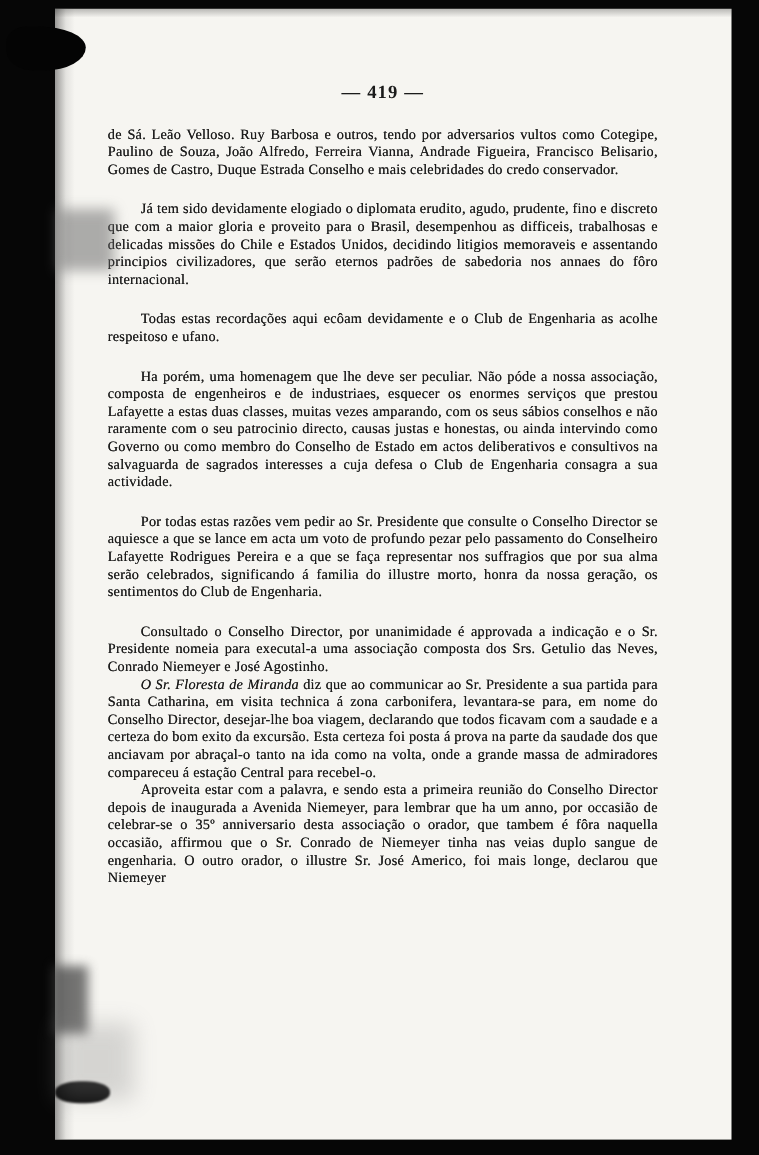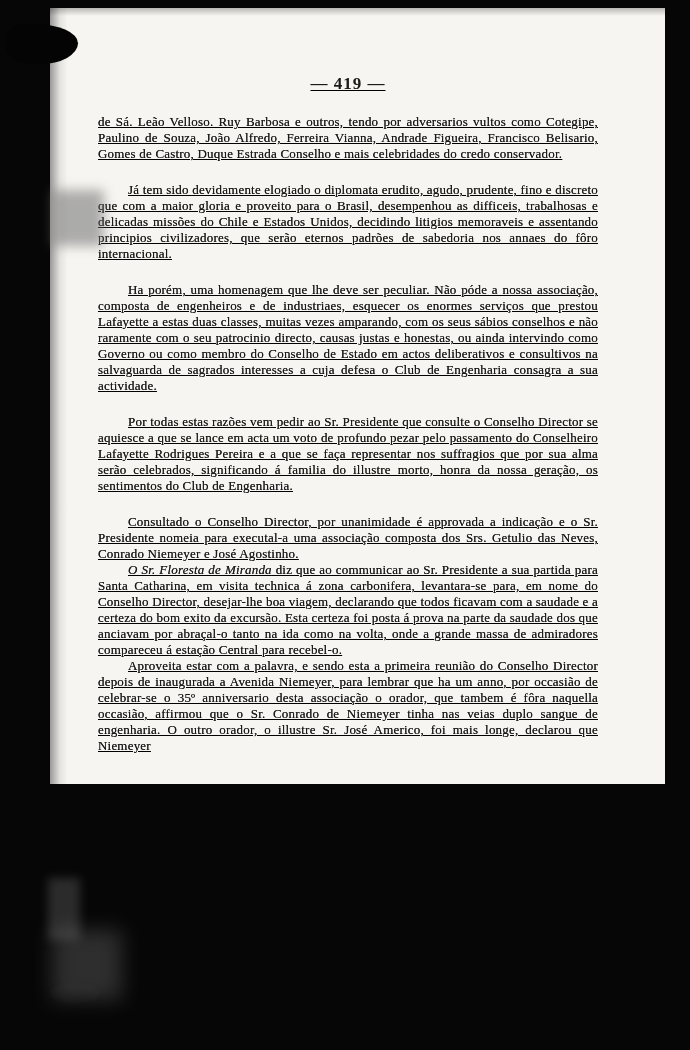--- a/index.html
+++ b/index.html
@@ -14,25 +14,24 @@
     position: relative;
     width: 690px;
     height: 1050px;
     background: #060606;
   }
   .page {
     position: absolute;
     left: 50px;
     top: 8px;
     width: 615px;
-    height: 776px;
+    height: 1028px;
     background: var(--paper, #f6f5f1);
     box-sizing: border-box;
     padding: 0 67px 0 48px;
-    text-decoration: underline;
   }
   
   .page::before {
     content: "";
     position: absolute;
     left: 0; top: 0; bottom: 0;
     width: 18px;
     background: linear-gradient(to right, rgba(40,40,40,0.45), rgba(120,120,120,0.15) 55%, transparent);
     pointer-events: none;
   }
@@ -96,20 +95,21 @@
 </style>
 </head>
 <body style="background: rgb(6, 6, 6);">
 
 <div class="scan">
   <div class="page">
     <div class="page-number">— 419 —</div>
     <div class="text-block" id="paragraphs">
         <p class="">de Sá. Leão Velloso. Ruy Barbosa e outros, tendo por adversarios vultos como Cotegipe, Paulino de Souza, João Alfredo, Ferreira Vianna, Andrade Figueira, Francisco Belisario, Gomes de Castro, Duque Estrada Conselho e mais celebridades do credo conservador.</p>
         <p class="indent spaced">Já tem sido devidamente elogiado o diplomata erudito, agudo, prudente, fino e discreto que com a maior gloria e proveito para o Brasil, desempenhou as difficeis, trabalhosas e delicadas missões do Chile e Estados Unidos, decidindo litigios memoraveis e assentando principios civilizadores, que serão eternos padrões de sabedoria nos annaes do fôro internacional.</p>
+        <p class="indent spaced">Todas estas recordações aqui ecôam devidamente e o Club de Engenharia as acolhe respeitoso e ufano.</p>
         <p class="indent spaced">Ha porém, uma homenagem que lhe deve ser peculiar. Não póde a nossa associação, composta de engenheiros e de industriaes, esquecer os enormes serviços que prestou Lafayette a estas duas classes, muitas vezes amparando, com os seus sábios conselhos e não raramente com o seu patrocinio directo, causas justas e honestas, ou ainda intervindo como Governo ou como membro do Conselho de Estado em actos deliberativos e consultivos na salvaguarda de sagrados interesses a cuja defesa o Club de Engenharia consagra a sua actividade.</p>
         <p class="indent spaced">Por todas estas razões vem pedir ao Sr. Presidente que consulte o Conselho Director se aquiesce a que se lance em acta um voto de profundo pezar pelo passamento do Conselheiro Lafayette Rodrigues Pereira e a que se faça representar nos suffragios que por sua alma serão celebrados, significando á familia do illustre morto, honra da nossa geração, os sentimentos do Club de Engenharia.</p>
         <p class="indent spaced">Consultado o Conselho Director, por unanimidade é approvada a indicação e o Sr. Presidente nomeia para executal-a uma associação composta dos Srs. Getulio das Neves, Conrado Niemeyer e José Agostinho.</p>
         <p class="indent"><em>O Sr. Floresta de Miranda</em> diz que ao communicar ao Sr. Presidente a sua partida para Santa Catharina, em visita technica á zona carbonifera, levantara-se para, em nome do Conselho Director, desejar-lhe boa viagem, declarando que todos ficavam com a saudade e a certeza do bom exito da excursão. Esta certeza foi posta á prova na parte da saudade dos que anciavam por abraçal-o tanto na ida como na volta, onde a grande massa de admiradores compareceu á estação Central para recebel-o.</p>
         <p class="indent">Aproveita estar com a palavra, e sendo esta a primeira reunião do Conselho Director depois de inaugurada a Avenida Niemeyer, para lembrar que ha um anno, por occasião de celebrar-se o 35º anniversario desta associação o orador, que tambem é fôra naquella occasião, affirmou que o Sr. Conrado de Niemeyer tinha nas veias duplo sangue de engenharia. O outro orador, o illustre Sr. José Americo, foi mais longe, declarou que Niemeyer</p>
       </div>
   </div>
 
   <div class="artifact a1"></div>
   <div class="artifact a2"></div>

